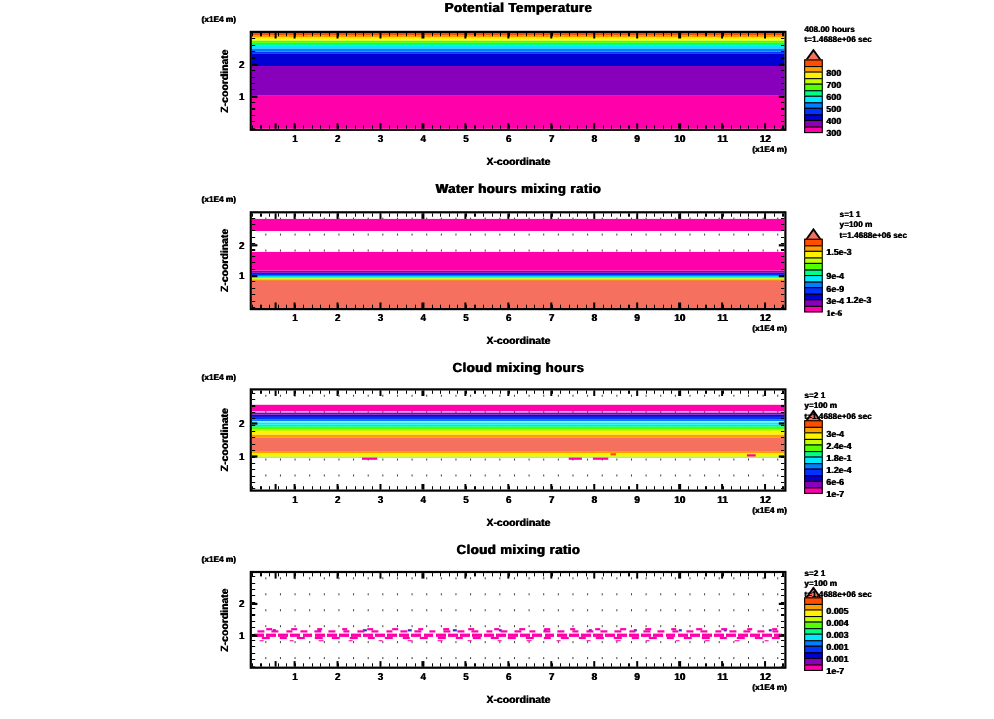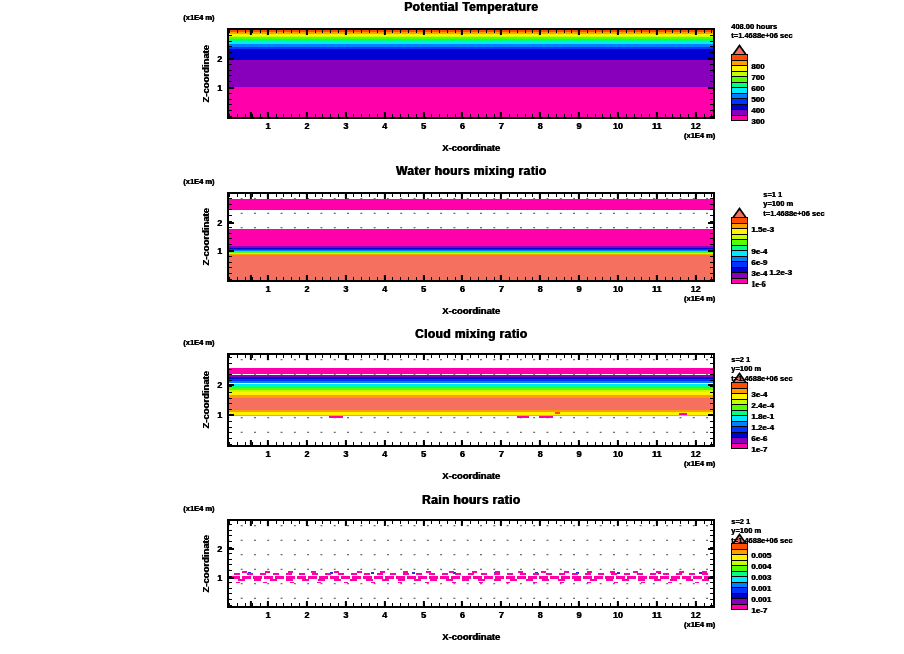--- a/index.html
+++ b/index.html
@@ -177,21 +177,21 @@
       </div>
       <div class="cb-lab" style="left: 751px; top: 225px;">1.5e-3</div>
       <div class="cb-lab" style="left: 769px; top: 236px; margin-top: 32px;">1.2e-3</div>
       <div class="cb-lab" style="left: 751px; top: 247px;">9e-4</div>
       <div class="cb-lab" style="left: 751px; top: 258px;">6e-9</div>
       <div class="cb-lab" style="left: 751px; top: 269px;">3e-4</div>
       <div class="cb-lab" style="left: 751px; top: 280px; font-family: Liberation Serif, serif;">1e-6</div>
       <div class="ann" style="left: 763px; top: 190px;"><div>s=1 1</div><div>y=100 m</div><div>t=1.4688e+06 sec</div></div>
     </section>
   <section>
-      <div class="t title" style="left: 227px; top: 327px; width: 488px;">Cloud mixing ratio</div>
+      <div class="t title" style="left: 227px; top: 327px; width: 488px;">Cloud mixing hours</div>
       <div class="t unit" style="left: 183px; top: 338px;">(x1E4 m)</div>
       <div class="t unit" style="left: 595px; top: 459px; width: 120px; text-align: right;">(x1E4 m)</div>
       <div class="t axlab" style="left: 227px; top: 470px; width: 488px;">X-coordinate</div>
       <div class="t axlab" style="left: 205px; top: 400px; transform: translate(-50%, -50%) rotate(-90deg);">Z-coordinate</div>
       <div class="frame dots" style="left: 227px; top: 353px; width: 488px; height: 94px;">
         <div class="band" style="top: 60.3px; height: 1.2px; background: rgb(85, 255, 0);"></div>
         <div class="band" style="top: 57.3px; height: 3px; background: rgb(255, 242, 0);"></div>
         <div class="band" style="top: 54.6px; height: 2.7px; background: rgb(255, 158, 0);"></div>
         <div class="band" style="top: 42.6px; height: 12px; background: rgb(245, 112, 95);"></div>
         <div class="band" style="top: 39.9px; height: 2.7px; background: rgb(255, 158, 0);"></div>
@@ -254,21 +254,21 @@
       </div>
       <div class="cb-lab" style="left: 751px; top: 390px;">3e-4</div>
       <div class="cb-lab" style="left: 751px; top: 401px;">2.4e-4</div>
       <div class="cb-lab" style="left: 751px; top: 412px;">1.8e-1</div>
       <div class="cb-lab" style="left: 751px; top: 423px;">1.2e-4</div>
       <div class="cb-lab" style="left: 751px; top: 434px;">6e-6</div>
       <div class="cb-lab" style="left: 751px; top: 445px;">1e-7</div>
       <div class="ann" style="left: 731px; top: 355px;"><div>s=2 1</div><div>y=100 m</div><div>t=1.4688e+06 sec</div></div>
     </section>
   <section>
-      <div class="t title" style="left: 227px; top: 493px; width: 488px;">Rain hours ratio</div>
+      <div class="t title" style="left: 227px; top: 493px; width: 488px;">Cloud mixing ratio</div>
       <div class="t unit" style="left: 183px; top: 504px;">(x1E4 m)</div>
       <div class="t unit" style="left: 595px; top: 620px; width: 120px; text-align: right;">(x1E4 m)</div>
       <div class="t axlab" style="left: 227px; top: 631px; width: 488px;">X-coordinate</div>
       <div class="t axlab" style="left: 205px; top: 563.5px; transform: translate(-50%, -50%) rotate(-90deg);">Z-coordinate</div>
       <div class="frame dots" style="left: 227px; top: 519px; width: 488px; height: 89px;">
         <div class="rain-band" style="top: 49.0167px; height: 13.3167px;"></div>
         <div class="tkx min" style="top: 0px;"></div>
         <div class="tkx maj" style="top: 0px;"></div>
         <div class="tkx min" style="bottom: 0px;"></div>
         <div class="tkx maj" style="bottom: 0px;"></div>

